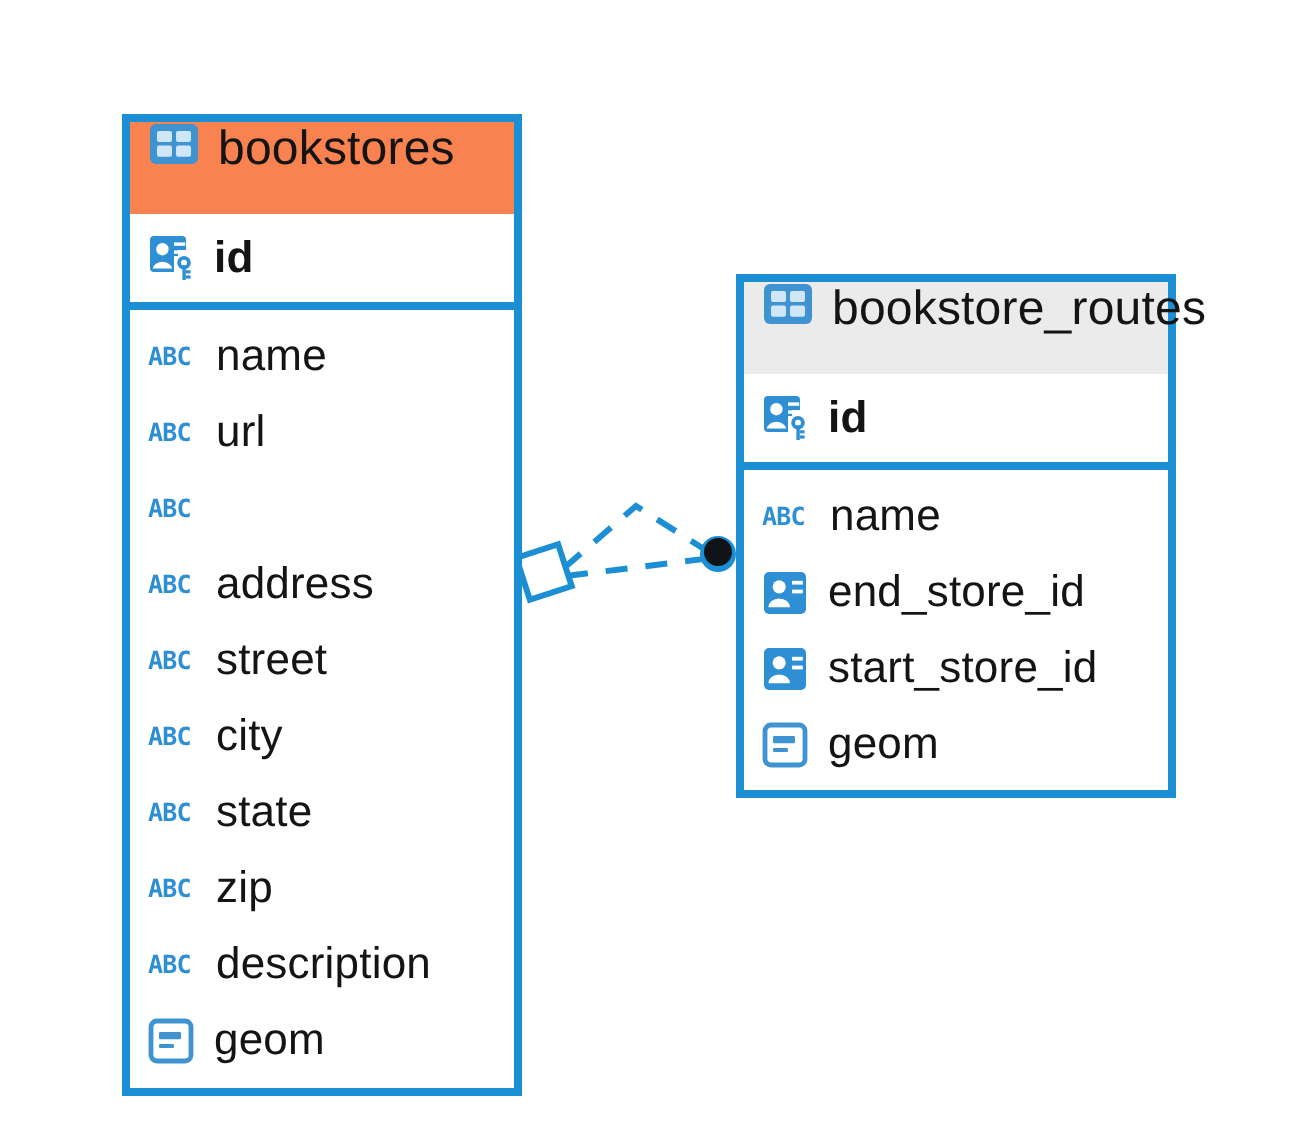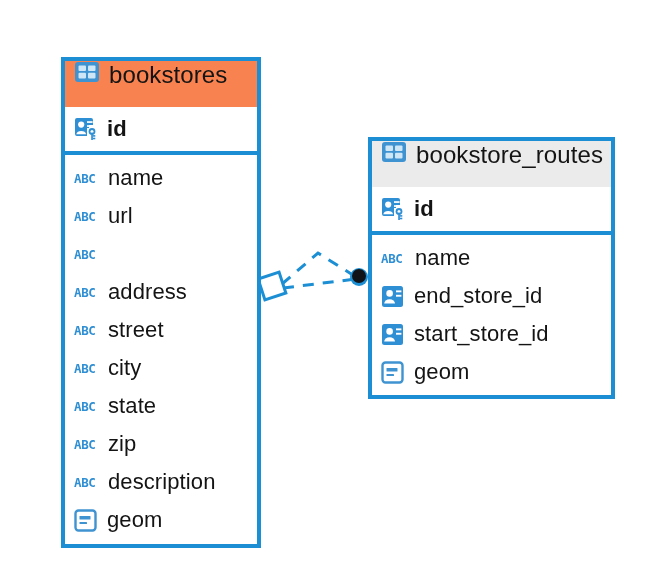--- a/index.html
+++ b/index.html
@@ -198,21 +198,21 @@
         <rect x="1.5" y="1.5" width="20" height="20" rx="3" fill="#ffffff" stroke="#3f93d1" stroke-width="2.4"></rect>
         <rect x="5.5" y="7" width="11" height="3.6" rx="0.6" fill="#3f93d1"></rect>
         <rect x="5.5" y="13" width="7.5" height="2" rx="0.6" fill="#3f93d1"></rect>
       </svg>
       <span class="field-label">geom</span>
     </div>
 
   </div>
 </div>
 
-<div class="entity" style="left:368px; top:137px; width:247px; height:262px;">
+<div class="entity" style="left:368px; top:137px; width:220px; height:262px;">
 
   <div class="entity-header grey">
     <svg class="icon" width="26" height="22" viewBox="0 0 26 22">
       <rect x="1" y="1" width="24" height="20" rx="3" fill="#3f93d1"></rect>
       <rect x="4.5" y="4.5" width="7.5" height="5.5" rx="1" fill="#cfe6f7"></rect>
       <rect x="14" y="4.5" width="7.5" height="5.5" rx="1" fill="#cfe6f7"></rect>
       <rect x="4.5" y="11.8" width="7.5" height="5.6" rx="1" fill="#cfe6f7"></rect>
       <rect x="14" y="11.8" width="7.5" height="5.6" rx="1" fill="#cfe6f7"></rect>
     </svg>
     <span class="entity-title">bookstore_routes</span>

